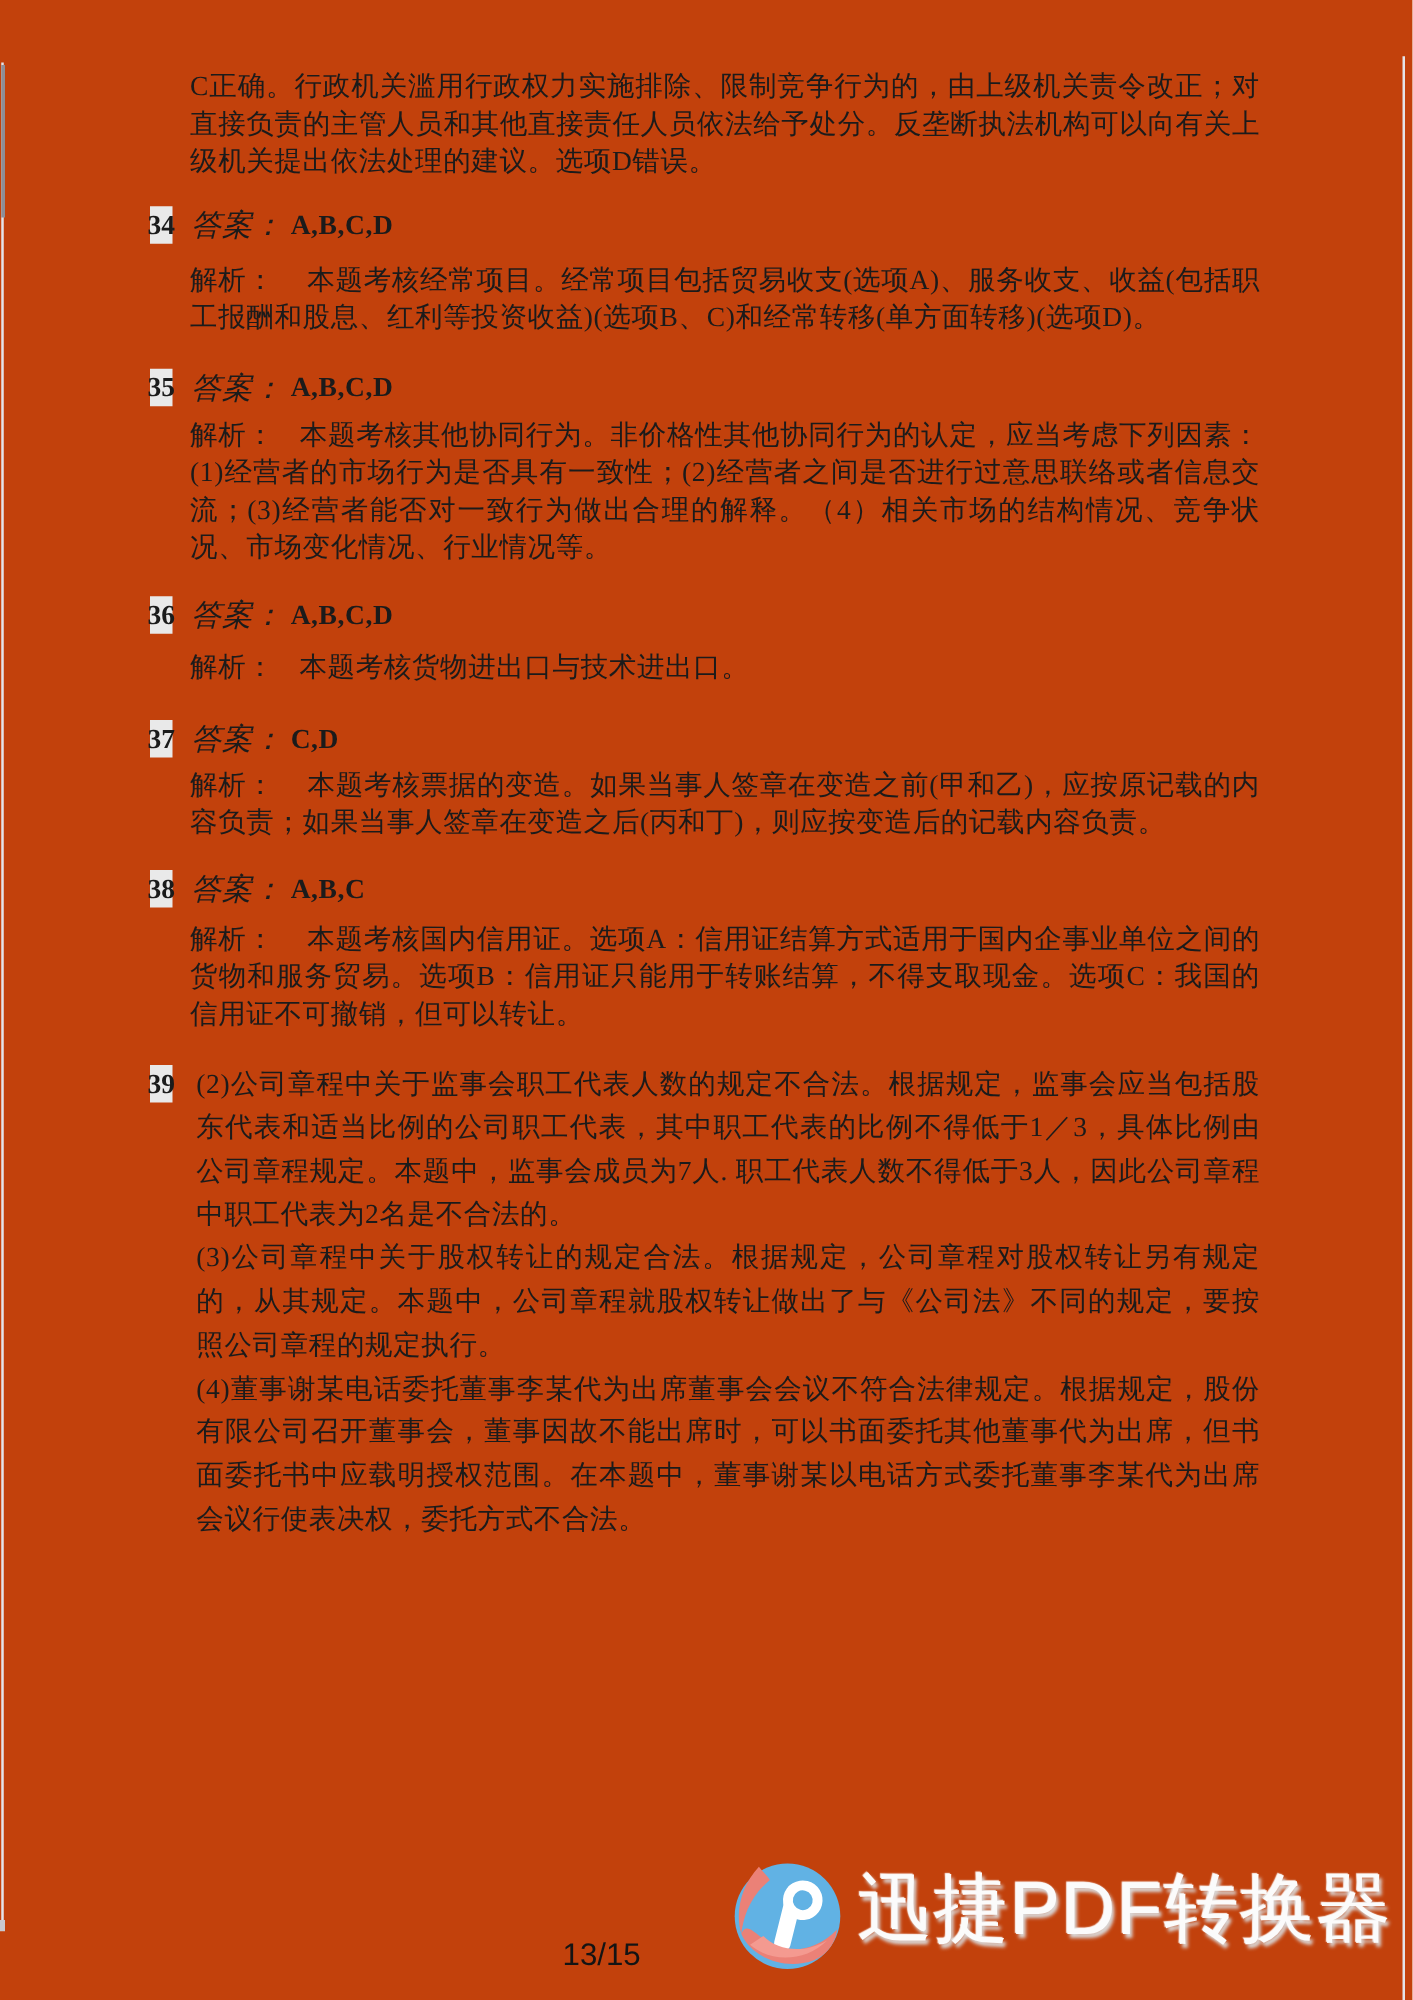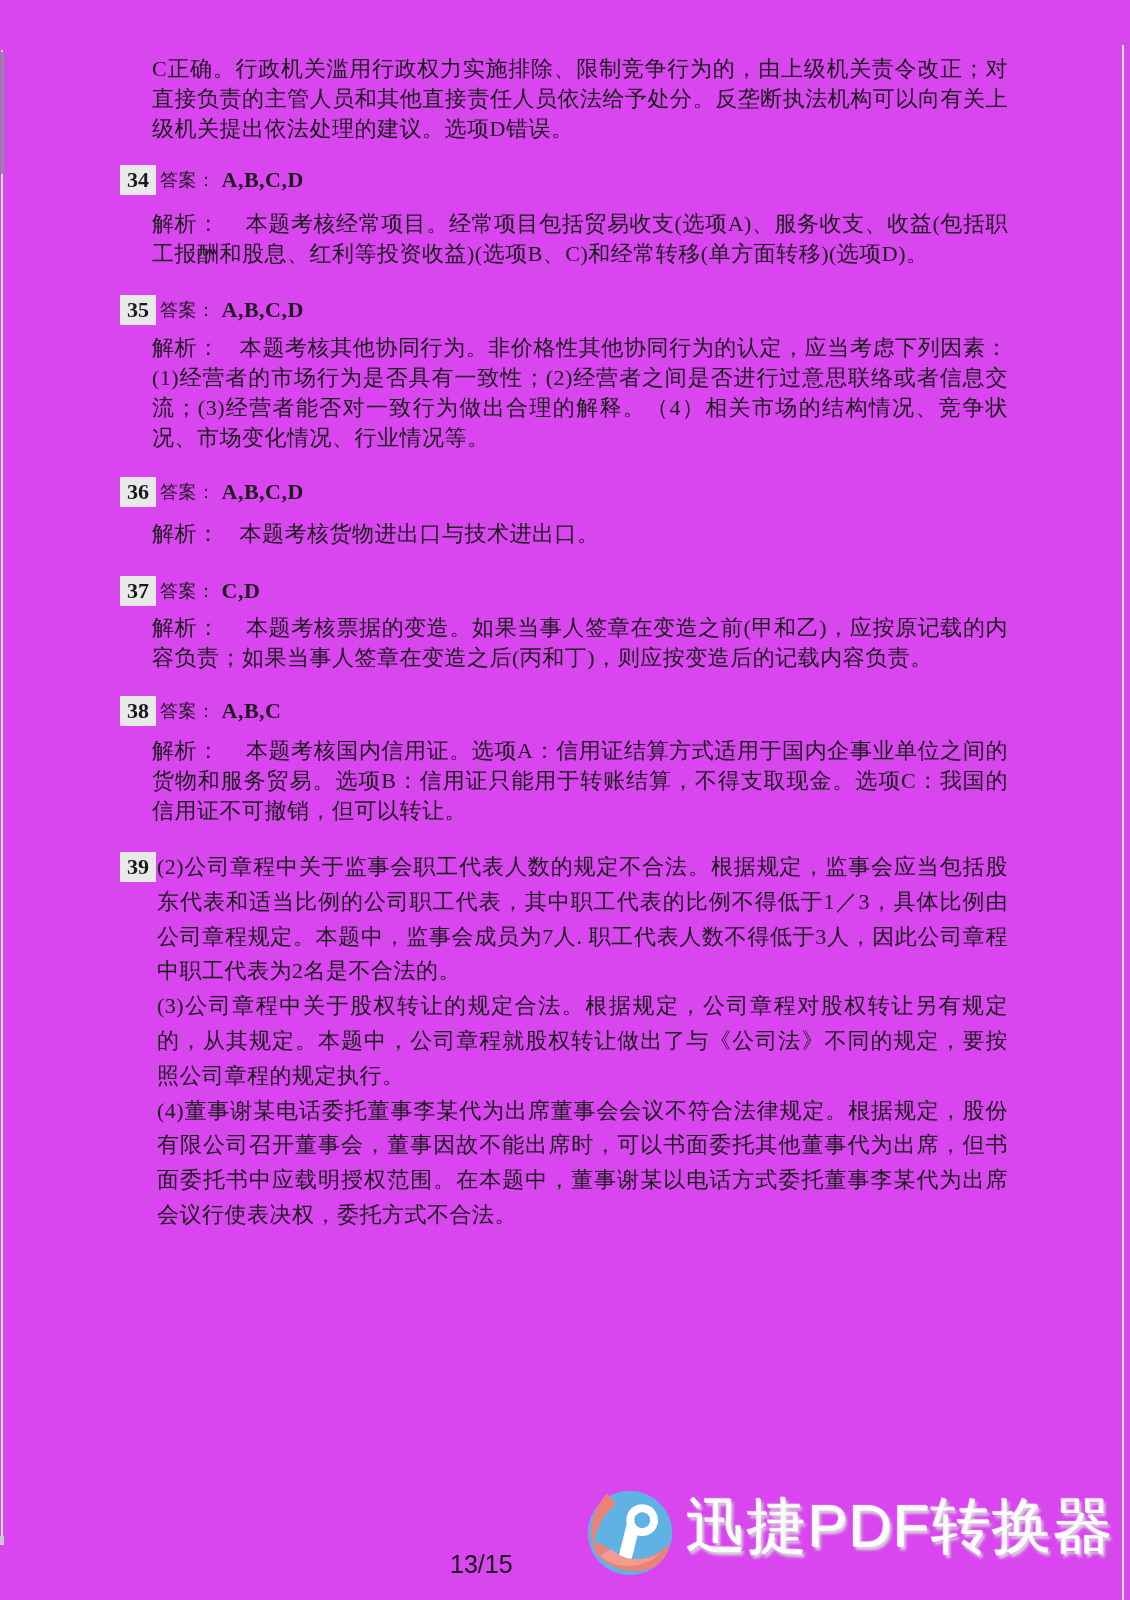--- a/index.html
+++ b/index.html
@@ -1,19 +1,19 @@
 <!DOCTYPE html>
 <html><head>
 <meta charset="utf-8">
 <style>
   html,body{margin:0;padding:0;background:#ffffff;}
   .page{
     position:relative;
     width:1130px;height:1600px;
-    background:#d946ef;
+    background:#c2410c;
     overflow:hidden;
     font-family:"Liberation Serif","DejaVu Serif",serif;
     color:#1b1b1b;
   }
   .para{
     position:absolute;
     left:152px;width:856px;
     margin:0;
     font-size:22px;
     line-height:30px;
@@ -25,29 +25,30 @@
     position:absolute;
     left:120px;
     display:flex;
     align-items:center;
     height:30px;
   }
   .qnum{
     display:inline-flex;
     align-items:center;
     justify-content:center;
-    width:36px;height:30px;
+    width:18px;height:30px;
     background:#e9e9e9;
     font-weight:bold;
     font-size:22px;
   }
   .albl2{
-    margin-left:4px;
-    font-size:18px;
+    margin-left:15px;
+    font-size:24px;
     letter-spacing:0.5px;
+    font-style:italic;
   }
   .aval{
     margin-left:6px;
     font-size:22px;
     font-weight:bold;
     letter-spacing:0.5px;
   }
   .q39{
     position:absolute;
     left:157px;width:851px;

